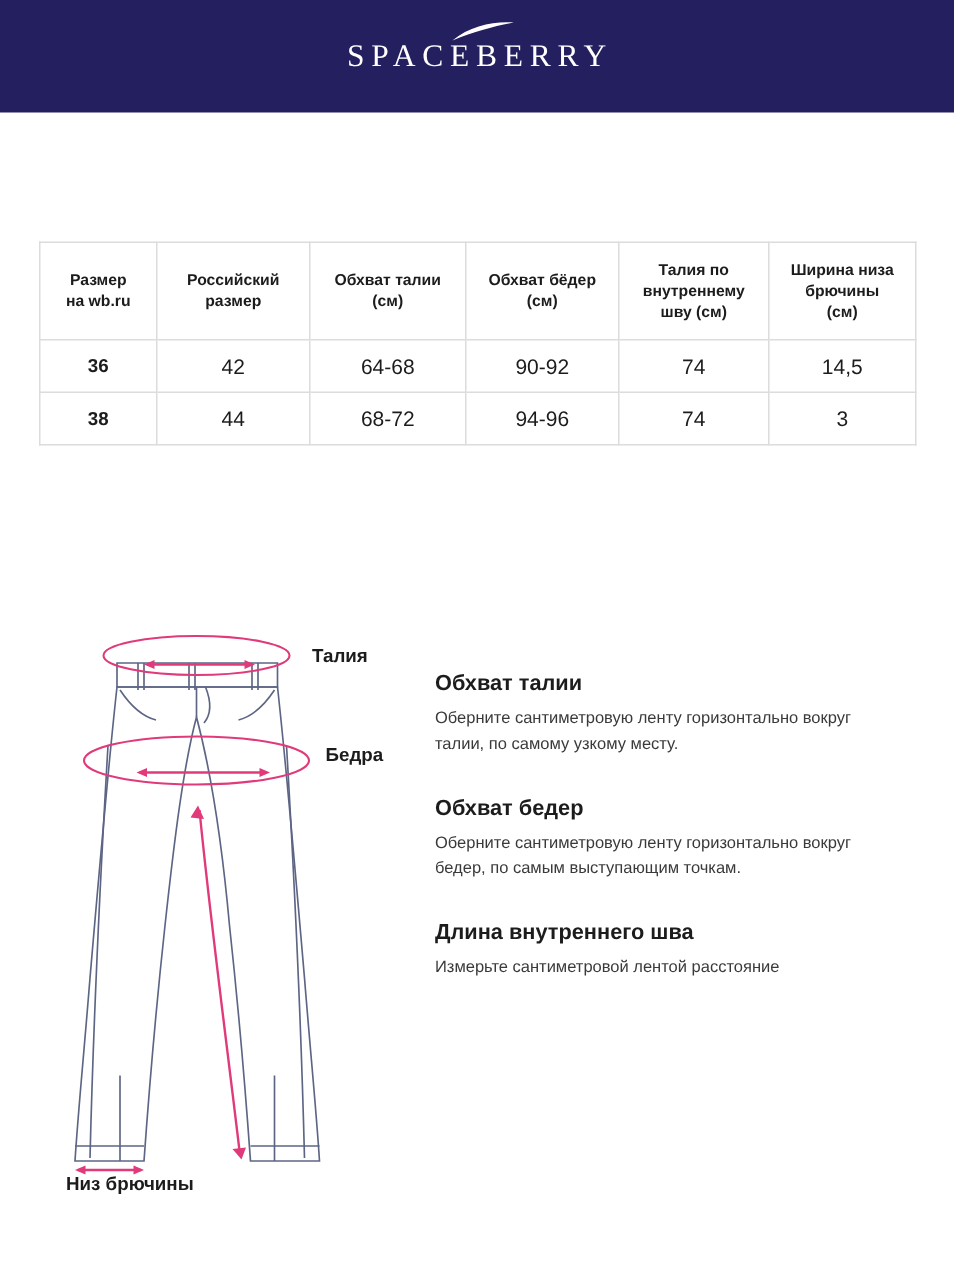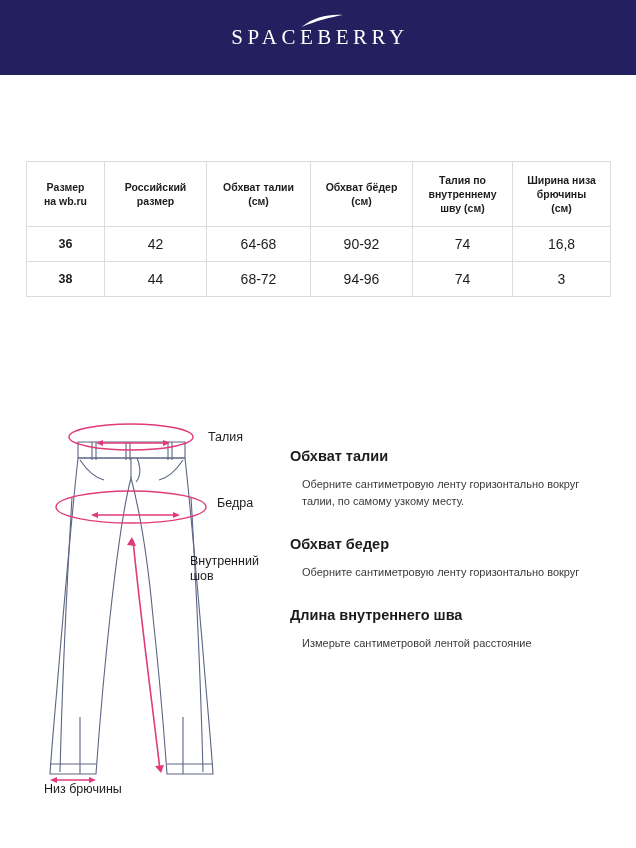--- a/index.html
+++ b/index.html
@@ -98,30 +98,30 @@
   .info .params p b {
     font-weight: bold;
   }
   .info h3 {
     margin: 26px 0 7px 0;
     font-size: 14.5px;
     font-weight: bold;
     color: #1c1c1c;
   }
   .info .desc {
-    margin: 12px;
+    margin: 0;
     font-size: 11px;
     line-height: 17px;
     color: #3a3a3a;
   }
 
   .label {
     position: absolute;
     font-size: 12.5px;
-    font-weight: normal;
+    font-weight: bold;
     color: #1c1c1c;
     line-height: 15px;
   }
   .lbl-waist   { left: 208px; top: 28px; }
   .lbl-hips    { left: 217px; top: 94px; }
   .lbl-inseam  { left: 190px; top: 152px; width: 95px; }
   .lbl-bottom  { left: 44px;  top: 380px; }
 </style>
 </head>
 <body>
@@ -177,21 +177,21 @@
         </th>
       </tr>
     </thead>
     <tbody>
       <tr>
         <td class="firstcol">36</td>
         <td>42</td>
         <td>64-68</td>
         <td>90-92</td>
         <td>74</td>
-        <td>16,8</td>
+        <td>14,5</td>
       </tr>
       <tr>
         <td class="firstcol">38</td>
         <td>44</td>
         <td>68-72</td>
         <td>94-96</td>
         <td>74</td>
         <td>3</td>
       </tr>
     </tbody>
@@ -259,41 +259,38 @@
         <polygon points="132,135 127,143 136,144"></polygon>
         <polygon points="161,371 155,364 164,363"></polygon>
 
         <polygon points="50,378 57,375 57,381"></polygon>
         <polygon points="96,378 89,375 89,381"></polygon>
       </g>
     </svg>
 
     <span class="label lbl-waist">Талия</span>
     <span class="label lbl-hips">Бедра</span>
-    <span class="label lbl-inseam">
-      <span>Внутренний</span><br>
-      <span>шов</span>
-    </span>
     <span class="label lbl-bottom">Низ брючины</span>
   </div>
 
   <div class="info">
 
     <div>
       <h3>Обхват талии</h3>
       <p class="desc">
         <span>Оберните сантиметровую ленту горизонтально вокруг</span><br>
         <span>талии, по самому узкому месту.</span>
       </p>
     </div>
 
     <div>
       <h3>Обхват бедер</h3>
       <p class="desc">
         <span>Оберните сантиметровую ленту горизонтально вокруг</span><br>
+        <span>бедер, по самым выступающим точкам.</span>
       </p>
     </div>
 
     <div>
       <h3>Длина внутреннего шва</h3>
       <p class="desc">
         <span>Измерьте сантиметровой лентой расстояние</span><br>
       </p>
     </div>
   </div>

